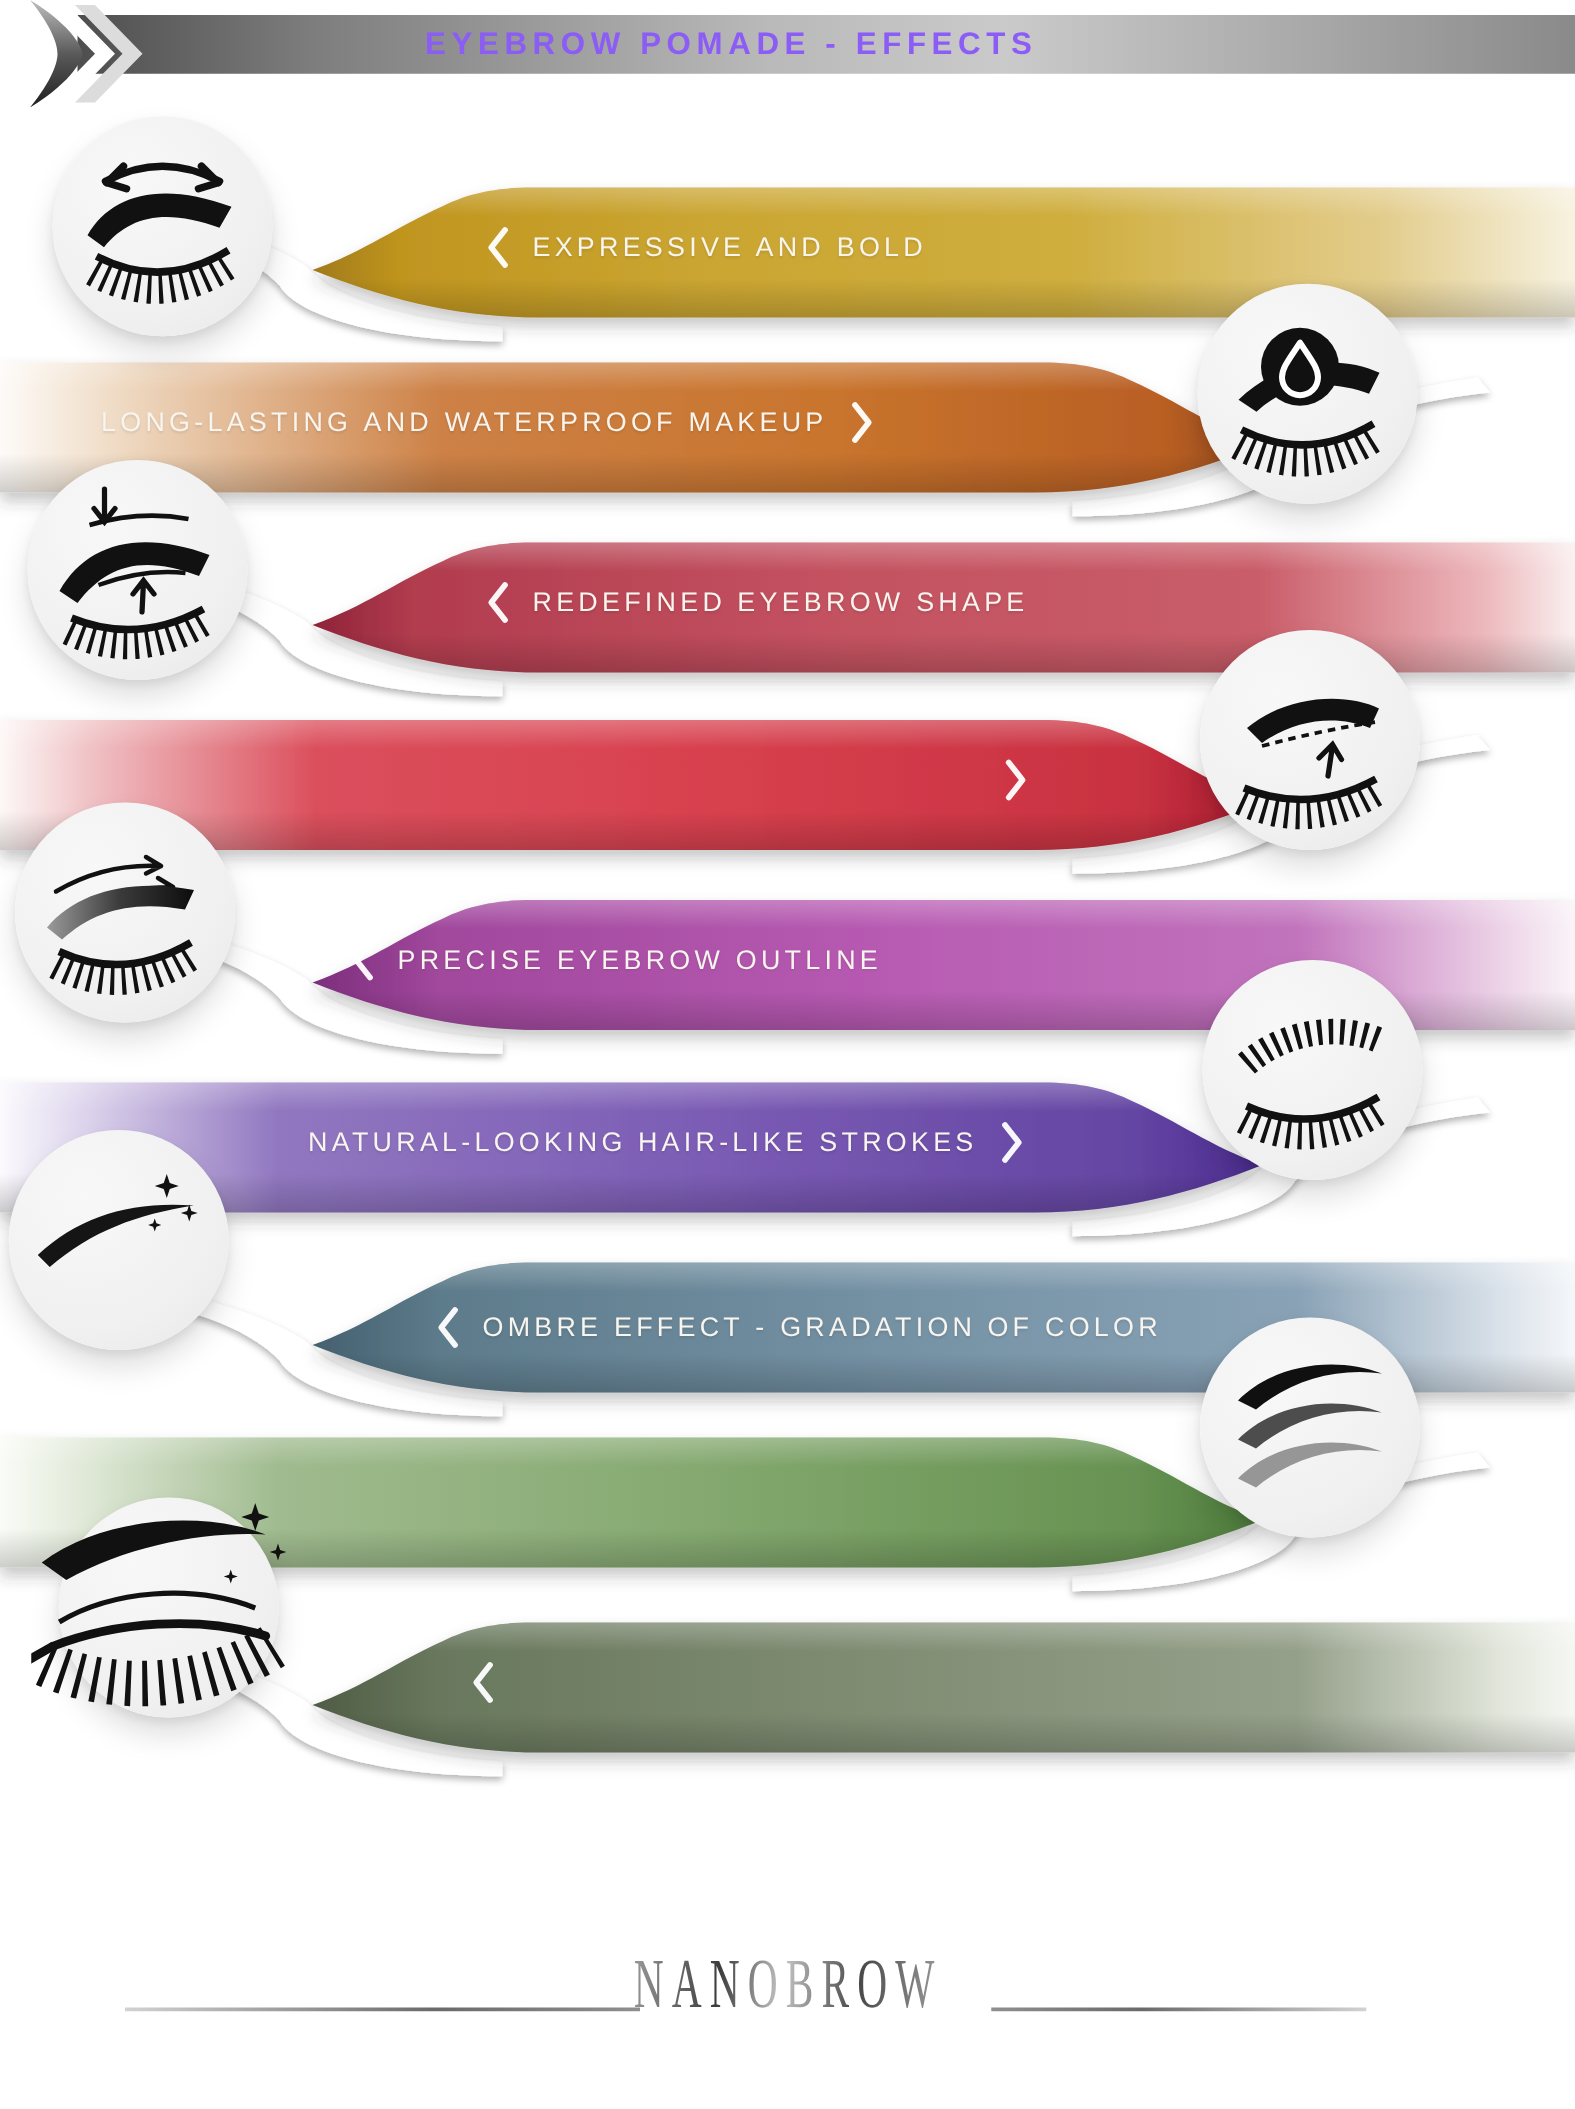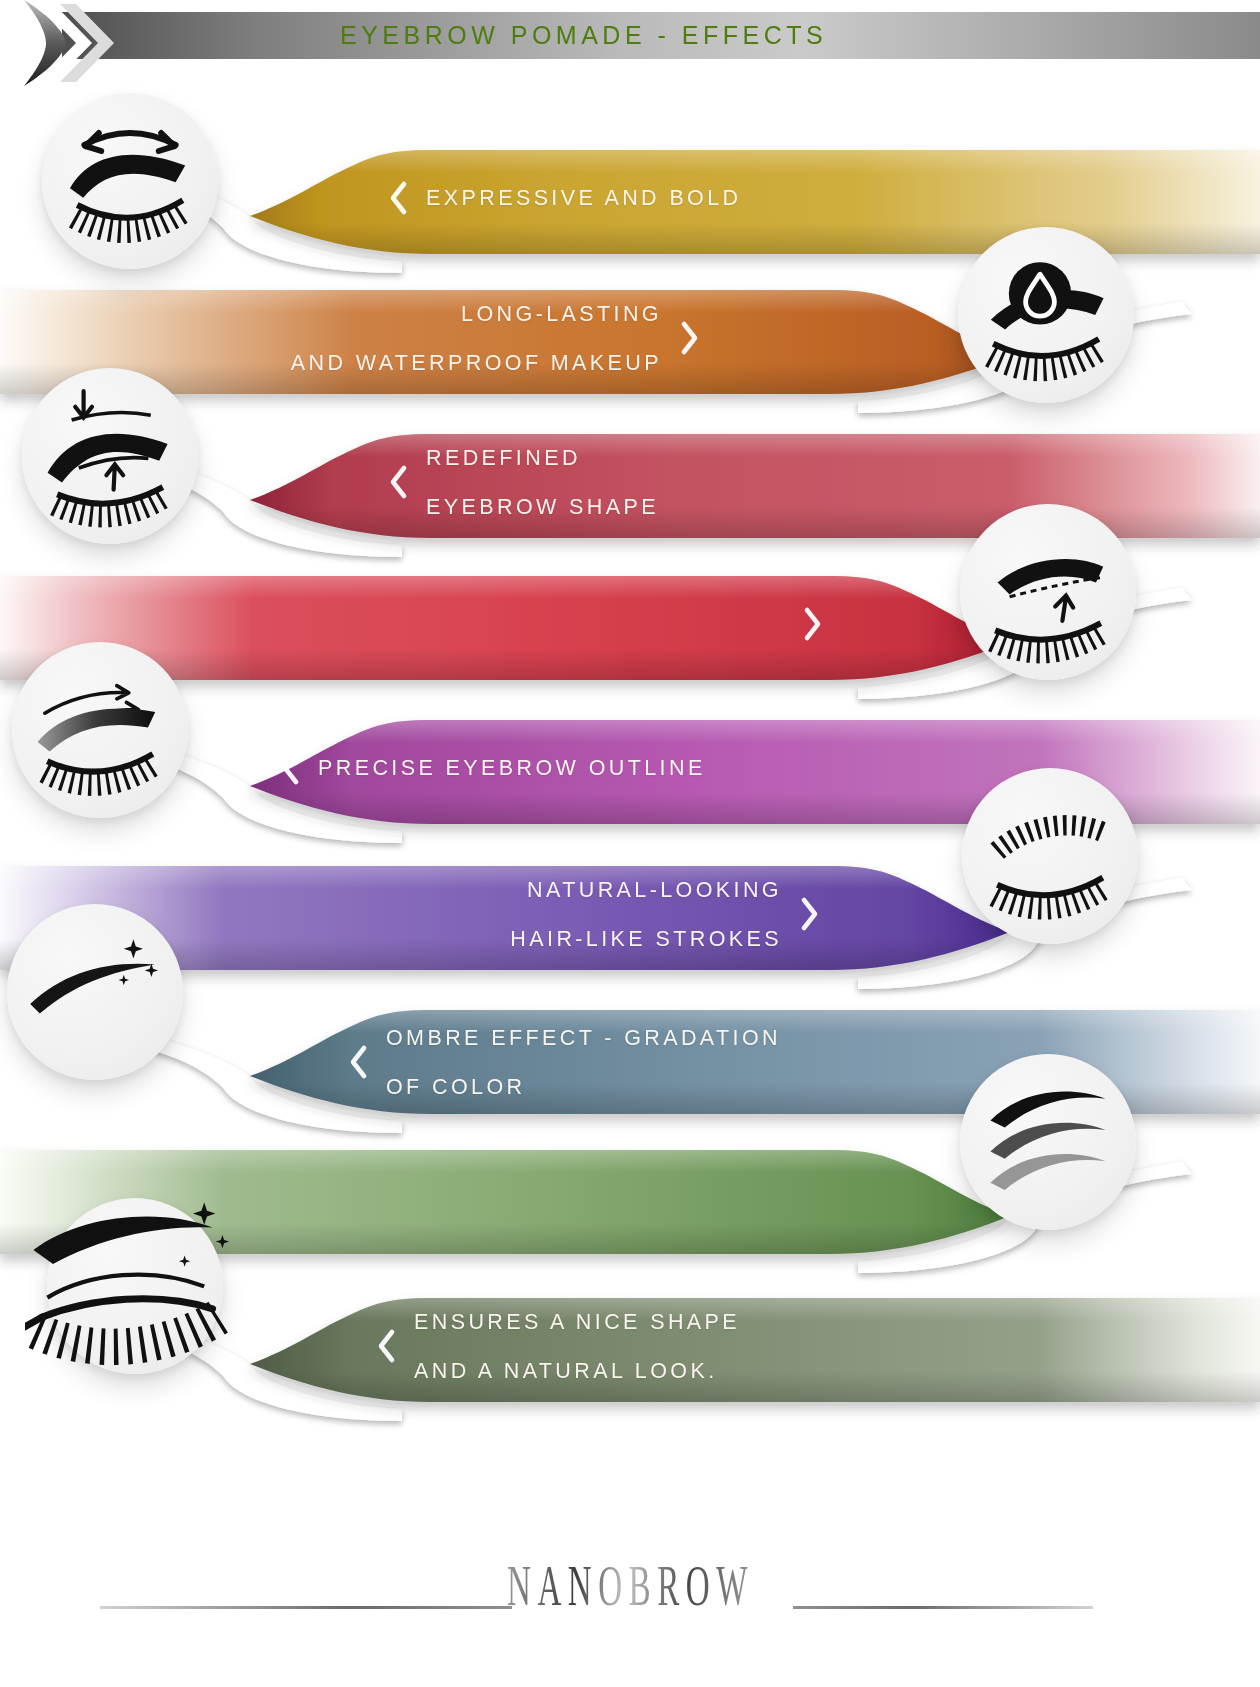--- a/index.html
+++ b/index.html
@@ -3,21 +3,21 @@
 <meta charset="utf-8">
 <style>
   html,body{margin:0;padding:0;background:#fff;}
   .canvas{position:relative;width:1260px;height:1687px;background:#fff;overflow:hidden;
           font-family:"Liberation Sans",sans-serif;}
 
   
   .hbar{position:absolute;left:62px;right:0;top:12px;height:47px;z-index:1;
         background:linear-gradient(90deg,#4e4e4e,#7e7e7e 16%,#b9b9b9 46%,#cacaca 62%,#a9a9a9 82%,#8a8a8a 100%);}
   .htitle{position:absolute;left:340px;top:12px;height:47px;line-height:47px;z-index:2;
-          font-size:25px;font-weight:400;letter-spacing:4.5px;color:#4d7c0f;white-space:nowrap;}
+          font-size:25px;font-weight:700;letter-spacing:4.5px;color:#8b5cf6;white-space:nowrap;}
   .hswoosh{position:absolute;left:8px;top:0;z-index:3;}
 
   
   svg.ribbon{position:absolute;left:0;width:1260px;height:160px;overflow:visible;z-index:1;}
   .rb1{top:124px}.rb2{top:264px}.rb3{top:408px}.rb4{top:550px}.rb5{top:694px}
   .rb6{top:840px}.rb7{top:984px}.rb8{top:1124px}.rb9{top:1272px}
 
   
   .circle{position:absolute;width:176px;height:176px;border-radius:50%;z-index:3;
           background:radial-gradient(circle at 35% 30%,#f8f8f8,#f0f0f0 65%,#e7e7e7);
@@ -27,21 +27,21 @@
   .c4{left:960px;top:504px}.c5{left:12px;top:642px}.c6{left:962px;top:768px}
   .c7{left:7px;top:904px}.c8{left:960px;top:1054px}.c9{left:47px;top:1198px}
   .c9 svg{position:absolute;left:-22px;top:-4px;}
 
   
   .rowtext{position:absolute;z-index:4;display:flex;align-items:center;gap:18px;height:100px;}
   .t1{left:388px;top:148px}.t3{left:388px;top:432px}.t5{left:280px;top:718px}
   .t7{left:348px;top:1012px}.t9{left:376px;top:1296px}
   .t2{right:560px;top:288px}.t4{right:437px;top:574px}.t6{right:440px;top:864px}
   .t8{right:333px;top:1148px}
-  .lines{display:flex;flex-direction:column;gap:19px;}
+  .lines{display:flex;flex-direction:row;gap:9px;}
   .rowtext.right .lines{text-align:right;}
   .line{font-size:21.5px;line-height:30px;letter-spacing:3.4px;color:#f8f4ee;
         white-space:nowrap;text-shadow:0 1px 2px rgba(0,0,0,.10);}
   .chev{flex:0 0 auto;}
 
   
   .brand{position:absolute;left:0;right:0;top:1560px;text-align:center;z-index:2;}
   .brandtxt{display:inline-block;font-family:"Liberation Serif",serif;font-size:46px;
             font-weight:400;letter-spacing:9px;transform:scale(.72,1.22);transform-origin:center;
             background:linear-gradient(100deg,#9a9a9a,#3c3c3c 28%,#c4c4c4 48%,#474747 72%,#9e9e9e);
@@ -369,24 +369,20 @@
         <span class="line">OMBRE EFFECT - GRADATION</span>
         <span class="line">OF COLOR</span>
       </div>
   </div>
 
 
   <div class="rowtext t9 left">
     <svg class="chev" width="20" height="36" viewBox="0 0 20 36">
         <path d="M16,4 L5,18 L16,32" fill="none" stroke="#fff" stroke-width="4.6" stroke-linecap="round" stroke-linejoin="round" opacity=".95"></path>
       </svg>
-    <div class="lines">
-        <span class="line">ENSURES A NICE SHAPE</span>
-        <span class="line">AND A NATURAL LOOK.</span>
-      </div>
   </div>
 
   <div class="fline fl-left"></div>
   <div class="fline fl-right"></div>
   <div class="brand">
     <span class="brandtxt">NANOBROW</span>
   </div>
 
 </div>
 

